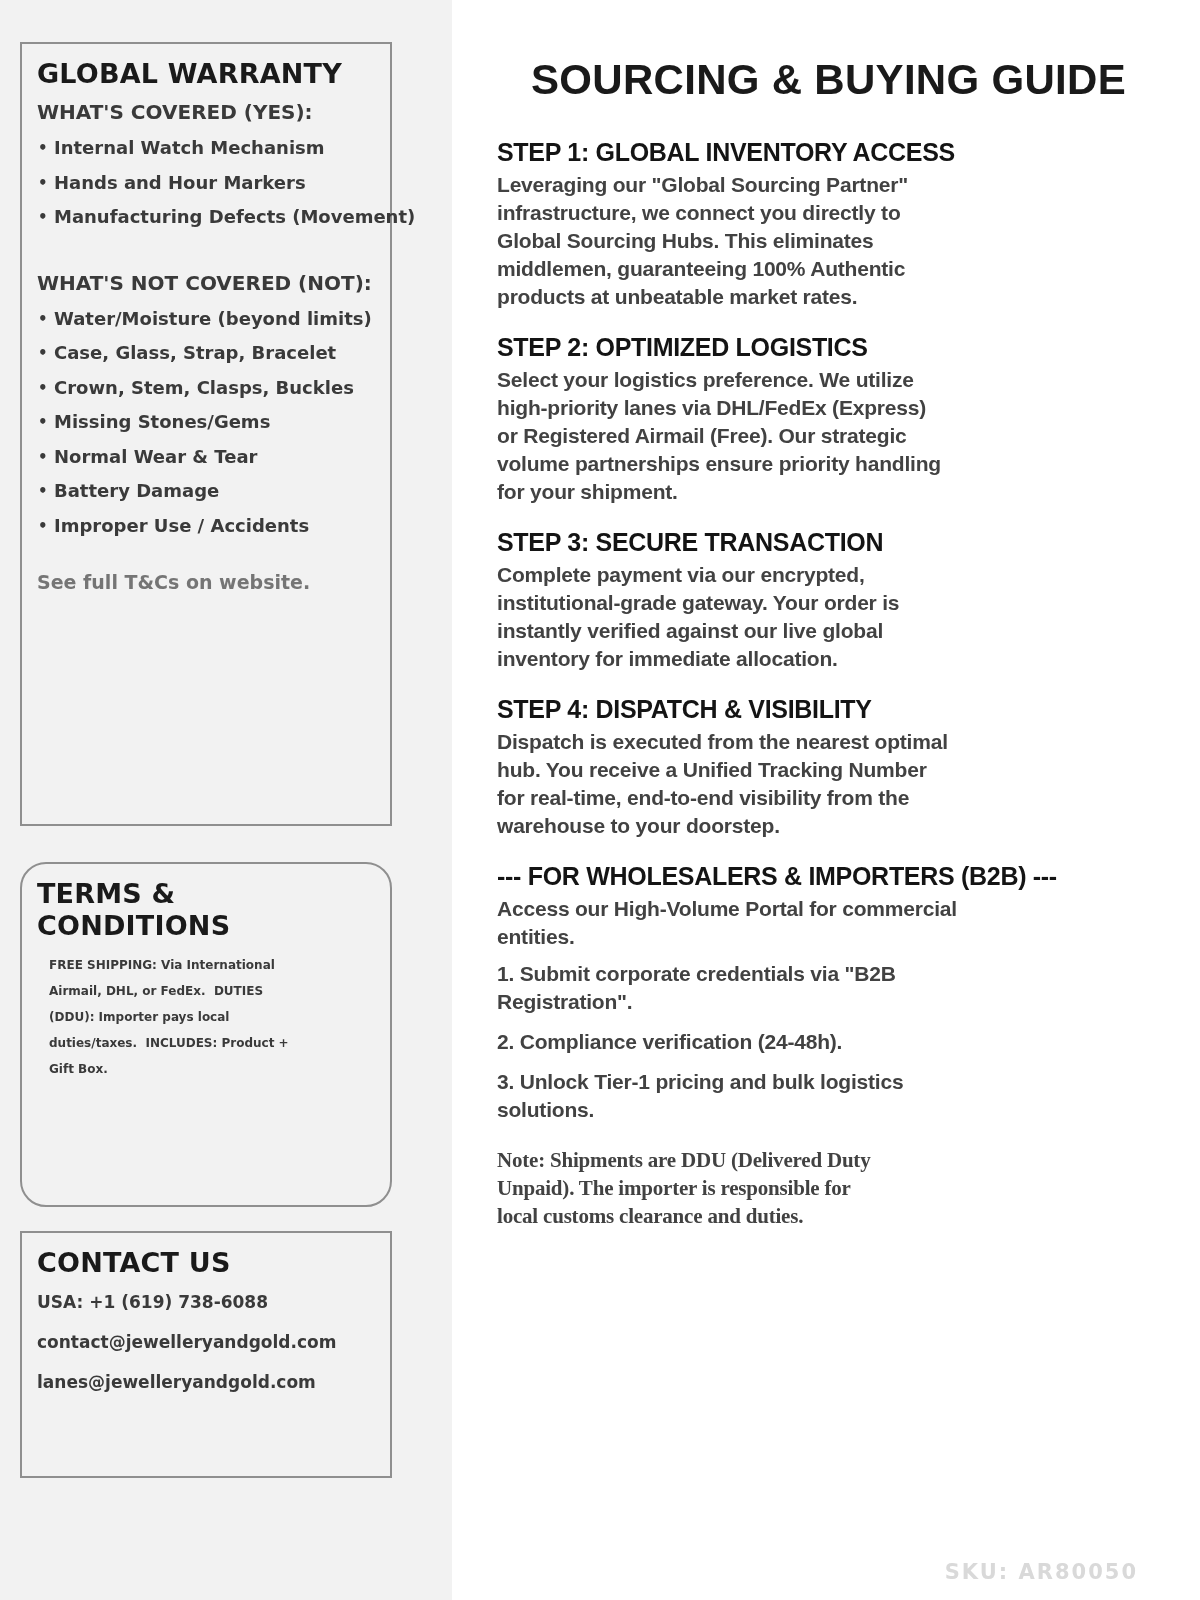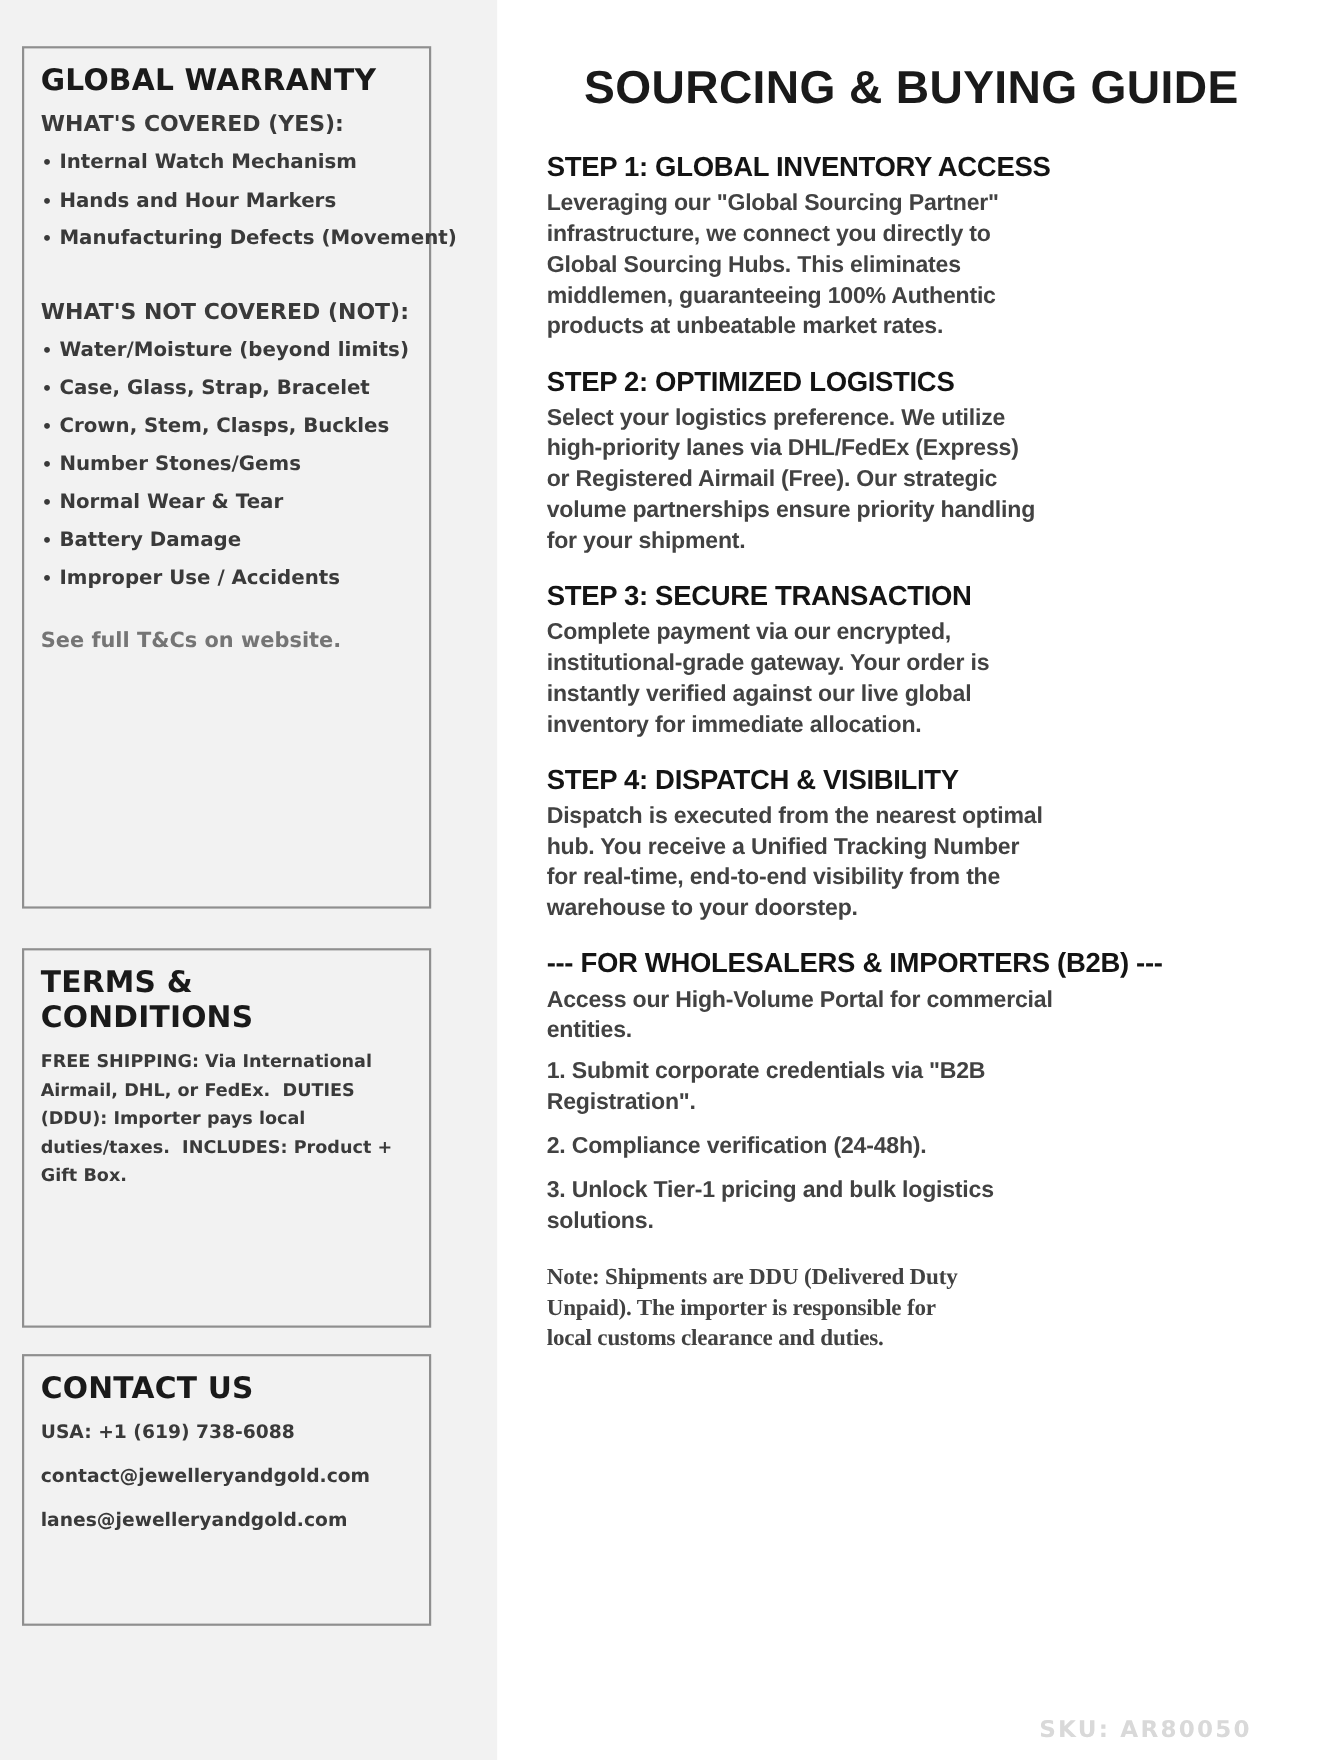--- a/index.html
+++ b/index.html
@@ -30,21 +30,21 @@
     background:var(--sidebar-bg);
     font-family:"DejaVu Sans",sans-serif;
   }
   .panel{
     position:absolute;left:20px;width:372px;
     border:2px solid var(--panel-border);
     background:var(--sidebar-bg);
     padding:14px 15px;
   }
   .panel-warranty{top:42px;height:784px;}
-  .panel-terms{top:862px;height:345px;}
+  .panel-terms{top:862px;height:345px;border-radius:26px;}
   .panel-contact{top:1231px;height:247px;}
   .panel-title{
     font-size:27px;line-height:32px;font-weight:700;
     color:var(--heading);letter-spacing:0.2px;
     margin:0 0 10px 0;
   }
   .panel-subhead{
     font-size:20px;line-height:25px;font-weight:700;
     color:var(--sidebar-text);margin:0 0 6px 0;
   }
@@ -63,22 +63,22 @@
     content:"•";
     position:absolute;left:1px;top:0;
     font-size:15px;
   }
   .footnote{
     margin:28px 0 0 0;
     font-size:19px;font-weight:700;
     color:var(--muted);
   }
   .panel-body{
-    margin:4px 0 0 0;
-    font-size:16px;line-height:26px;font-weight:700;
+    margin:4px 0 0 12px;
+    font-size:12px;line-height:26px;font-weight:700;
     color:var(--sidebar-text);
     white-space:pre-wrap;
   }
   .contact-line{
     margin:4px 0 14px 0;
     font-size:17px;line-height:26px;font-weight:700;
     color:var(--sidebar-text);
   }
 
   
@@ -132,21 +132,21 @@
       <ul class="bullet-list">
           <li>Internal Watch Mechanism</li>
           <li>Hands and Hour Markers</li>
           <li>Manufacturing Defects (Movement)</li>
         </ul>
       <h3 class="panel-subhead second">WHAT'S NOT COVERED (NOT):</h3>
       <ul class="bullet-list">
           <li>Water/Moisture (beyond limits)</li>
           <li>Case, Glass, Strap, Bracelet</li>
           <li>Crown, Stem, Clasps, Buckles</li>
-          <li>Number Stones/Gems</li>
+          <li>Missing Stones/Gems</li>
           <li>Normal Wear &amp; Tear</li>
           <li>Battery Damage</li>
           <li>Improper Use / Accidents</li>
         </ul>
       <p class="footnote">See full T&amp;Cs on website.</p>
     </section>
 
     <section class="panel panel-terms">
       <h2 class="panel-title">TERMS &amp; CONDITIONS</h2>
       <p class="panel-body">FREE SHIPPING: Via International

